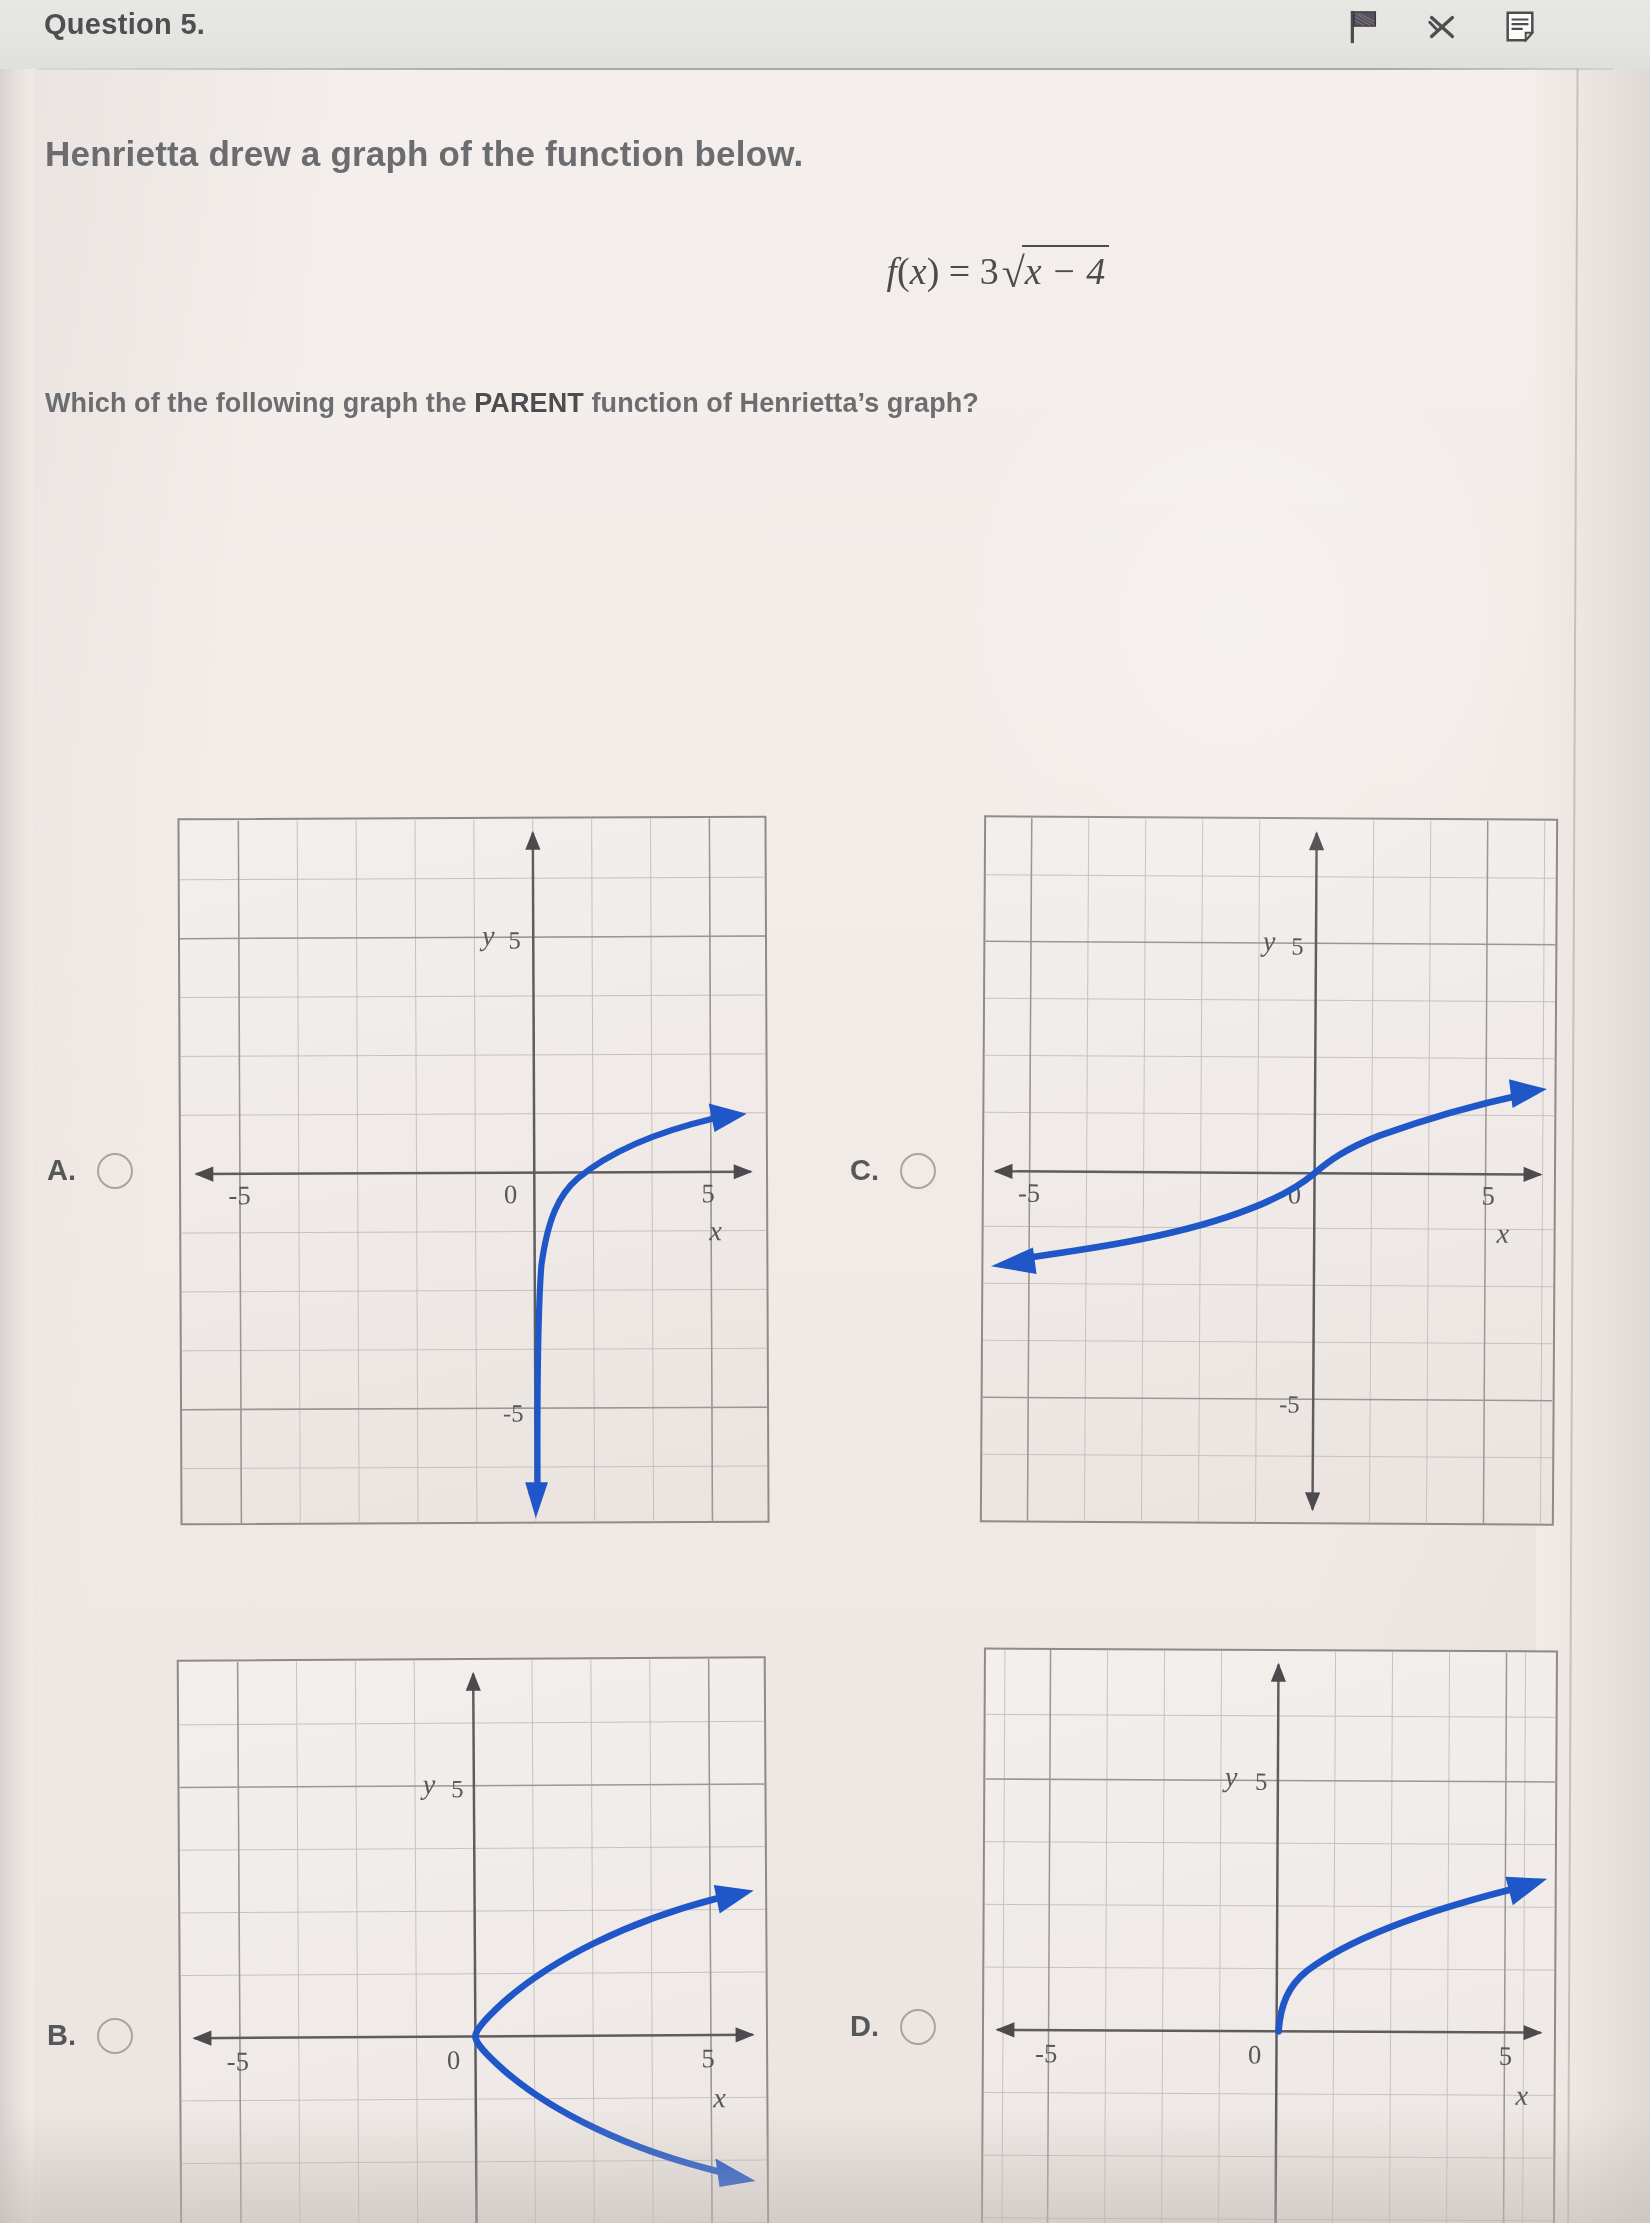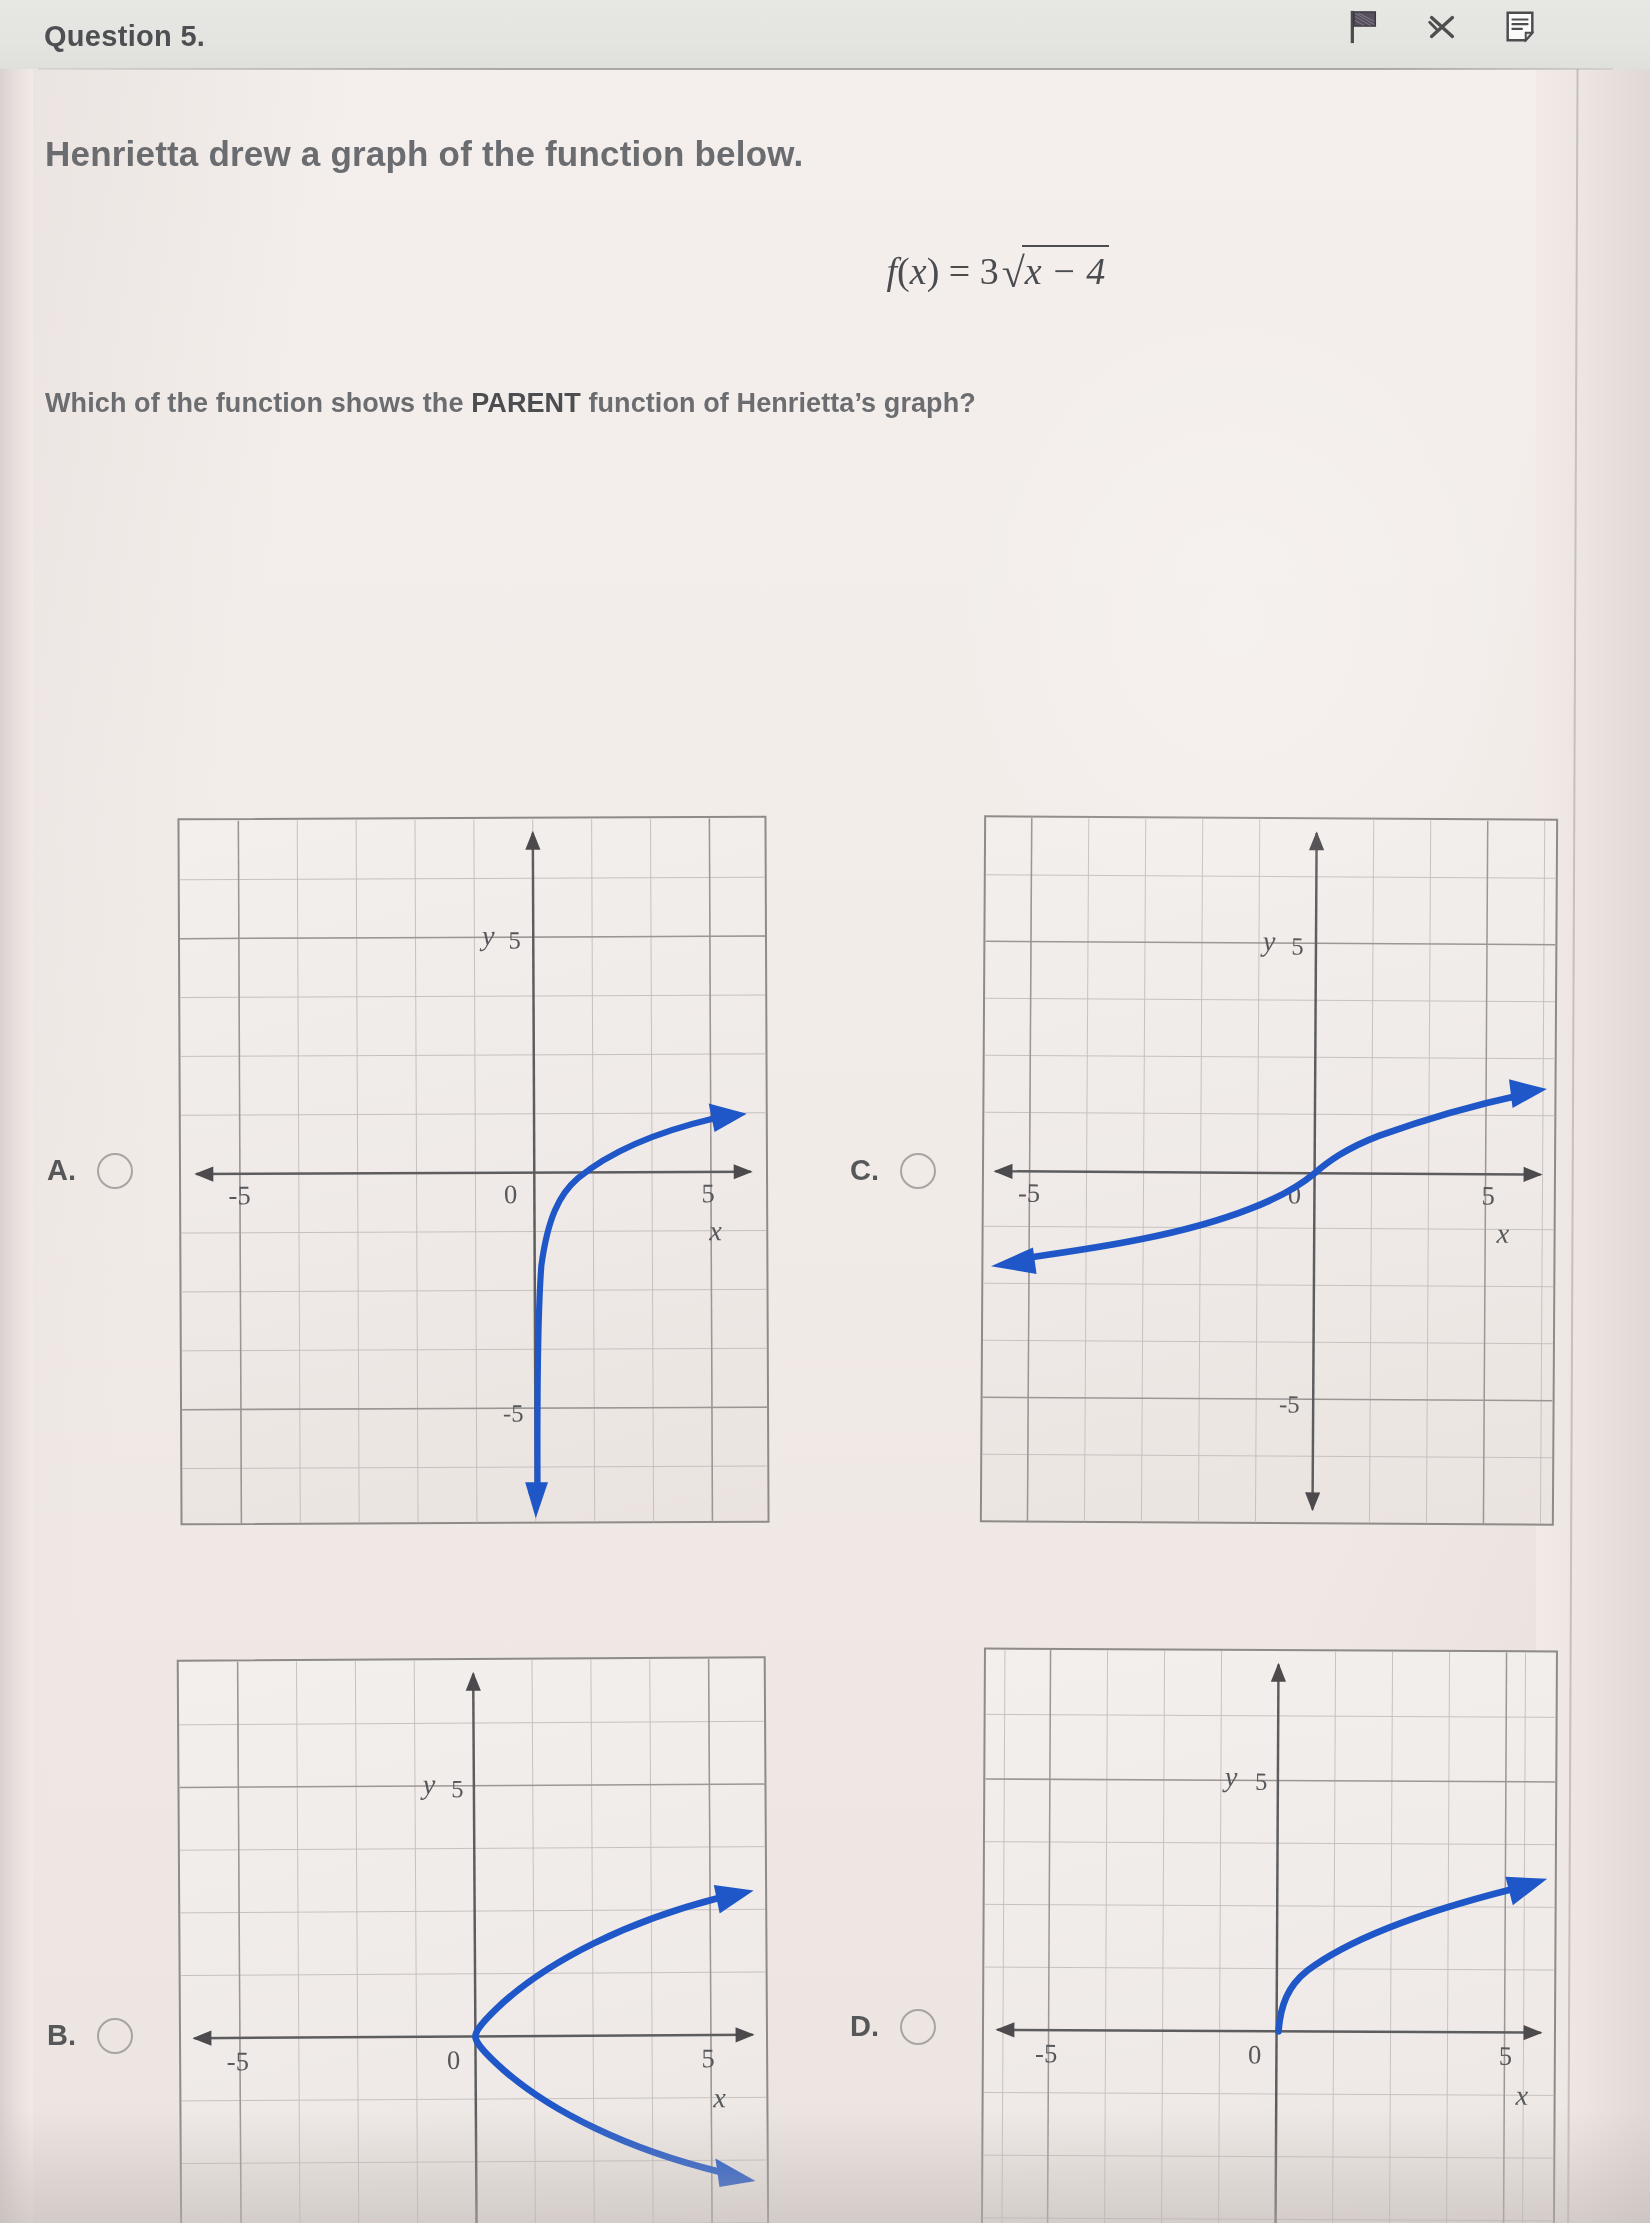--- a/index.html
+++ b/index.html
@@ -39,21 +39,20 @@
   }
   #header-rule {
     position: absolute; left: 38px; top: 68px; width: 1575px; height: 1.9px;
     background: linear-gradient(90deg, rgba(150,145,142,.15), rgba(150,145,142,.75) 30%, rgba(150,145,142,.75) 85%, rgba(150,145,142,.2));
   }
   #q-title {
     position: absolute; left: 44px; top: 7.6px;
     font-size: 29px; font-weight: 700; color: #4d4f52;
     letter-spacing: 0.3px;
     filter: blur(0.3px);
-    margin-top: 12px;
   }
   .hdr-icons {
     position: absolute; right: 113px; top: 7.6px;
     display: flex; align-items: center; gap: 42px;
   }
   .hdr-icon { width: 36px; height: 38px; display: block; filter: blur(0.2px); }
 
   
   #q-stem {
     position: absolute; left: 45px; top: 134px;
@@ -178,21 +177,21 @@
 
 <div id="q-stem">Henrietta drew a graph of the function below.</div>
 
 <div id="formula">
   <span class="mi">f</span><span>(</span><span class="mi">x</span><span>)</span>
   <span>=</span>
   <span>3</span><span class="sqrt-wrap"><span class="radical">√</span><span class="radicand mi">x − 4</span></span>
 </div>
 
 <div id="q-ask">
-  <span>Which of the function shows the </span><b>PARENT</b><span> function of Henrietta’s graph?</span>
+  <span>Which of the following graph the </span><b>PARENT</b><span> function of Henrietta’s graph?</span>
 </div>
 
 <div class="choice" id="choice-a">
   <div class="choice-tag">
     <span class="choice-letter">A.</span>
     <span class="radio"></span>
   </div>
   <div class="graph-box gA">
     <svg viewBox="0 0 616 740" width="585" height="704">
 

